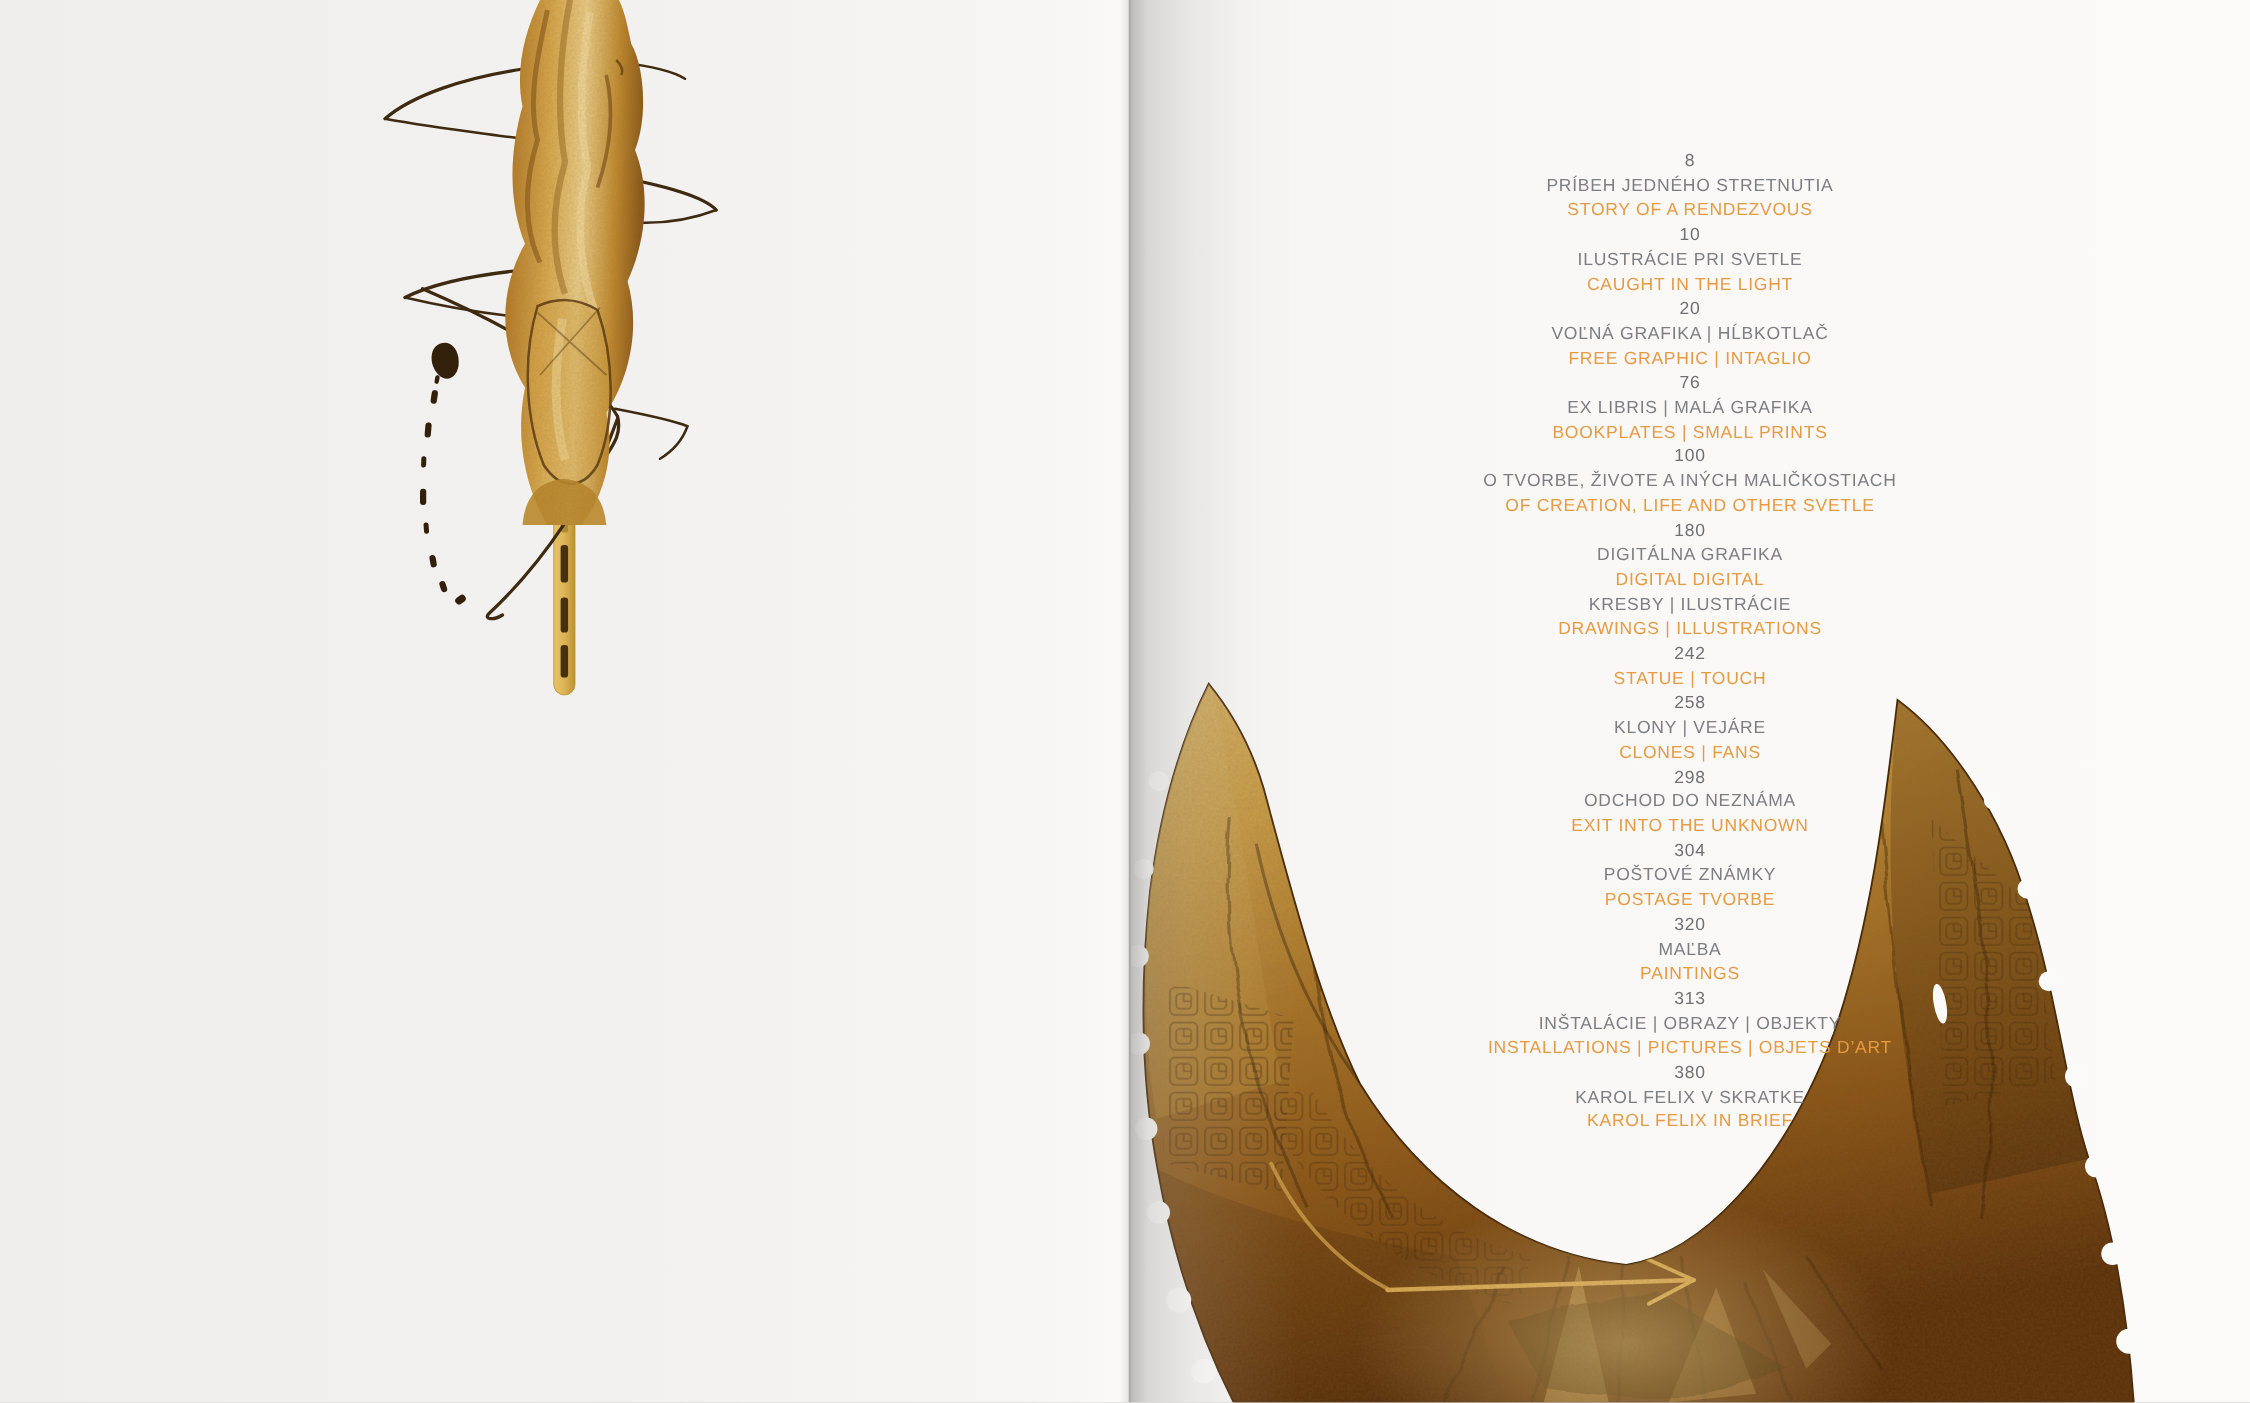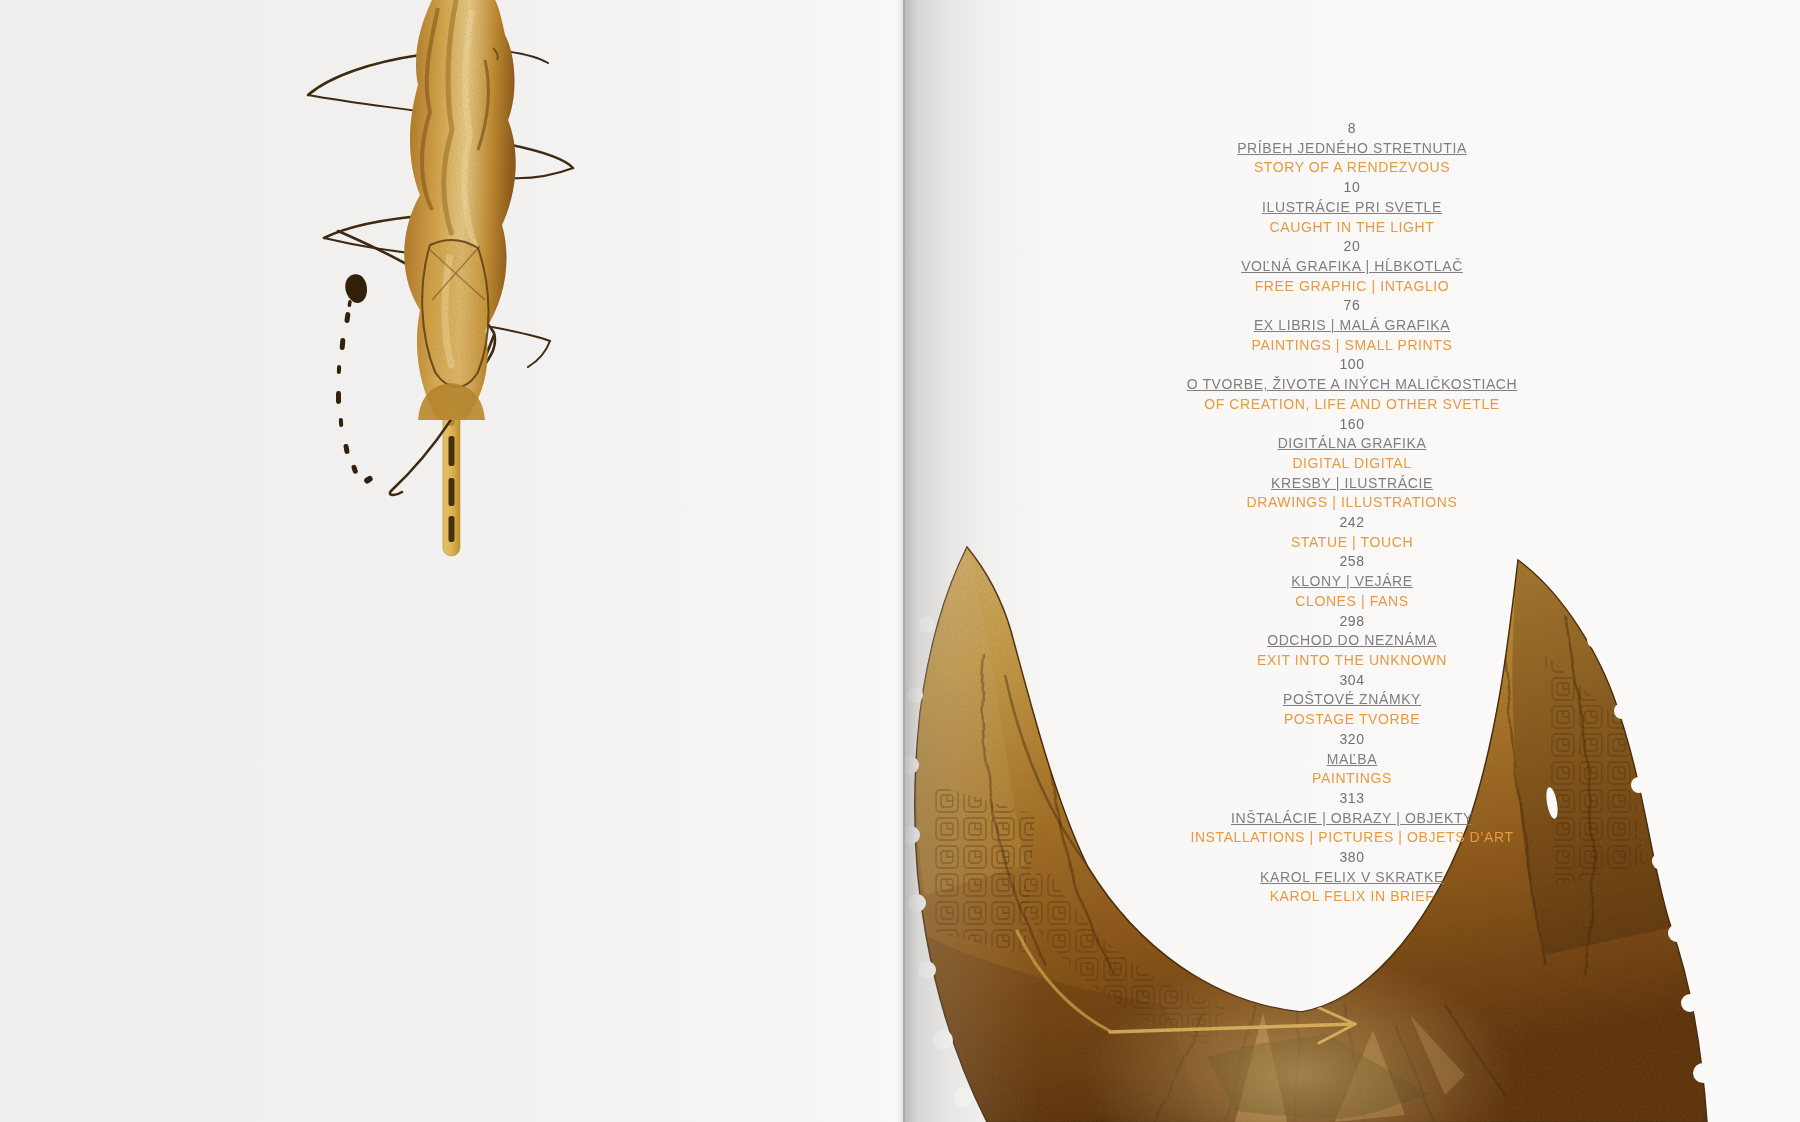--- a/index.html
+++ b/index.html
@@ -14,21 +14,21 @@
     background:#9a9896;opacity:.75;z-index:6;}
   .gutter-shade{position:absolute;left:905px;top:0;width:135px;height:1122px;z-index:5;
     background:linear-gradient(90deg,rgba(110,108,105,.40) 0%,rgba(145,143,140,.26) 10%,
                rgba(175,172,169,.16) 34%,rgba(205,203,200,.07) 64%,rgba(205,203,200,0) 100%);
     pointer-events:none;}
   .art-left{position:absolute;left:280px;top:0;width:320px;height:580px;}
   .art-right{position:absolute;left:0px;top:535px;width:820px;height:587px;z-index:1;}
   .toc{position:absolute;left:117px;top:119px;width:660px;text-align:center;z-index:7;
        font-size:14px;line-height:19.7px;letter-spacing:.6px;}
   .toc .num{color:var(--num-gray,#6f7073);}
-  .toc .sk{color:var(--text-gray,#7d7e82);text-decoration:underline;}
+  .toc .sk{color:var(--text-gray,#7d7e82);}
   .toc .en{color:var(--accent,#e69a41);}
 </style>
 </head>
 <body>
 
 <div class="spread">
 
   <div class="page page-left">
     <svg class="art-left" viewBox="0 0 320 580">
       <defs>
@@ -232,31 +232,31 @@
 
   <div class="entry">
     <div class="num">20</div>
     <div class="sk">VOĽNÁ GRAFIKA  |  HĹBKOTLAČ</div>
     <div class="en">FREE GRAPHIC  |  INTAGLIO</div>
   </div>
 
   <div class="entry">
     <div class="num">76</div>
     <div class="sk">EX LIBRIS  |  MALÁ GRAFIKA</div>
-    <div class="en">PAINTINGS  |  SMALL PRINTS</div>
+    <div class="en">BOOKPLATES  |  SMALL PRINTS</div>
   </div>
 
   <div class="entry">
     <div class="num">100</div>
     <div class="sk">O TVORBE, ŽIVOTE A INÝCH MALIČKOSTIACH</div>
     <div class="en">OF CREATION, LIFE AND OTHER SVETLE</div>
   </div>
 
   <div class="entry">
-    <div class="num">160</div>
+    <div class="num">180</div>
     <div class="sk">DIGITÁLNA GRAFIKA</div>
     <div class="en">DIGITAL DIGITAL</div>
   </div>
 
   <div class="entry">
     <div class="sk">KRESBY  |  ILUSTRÁCIE</div>
     <div class="en">DRAWINGS  |  ILLUSTRATIONS</div>
   </div>
 
   <div class="entry">

